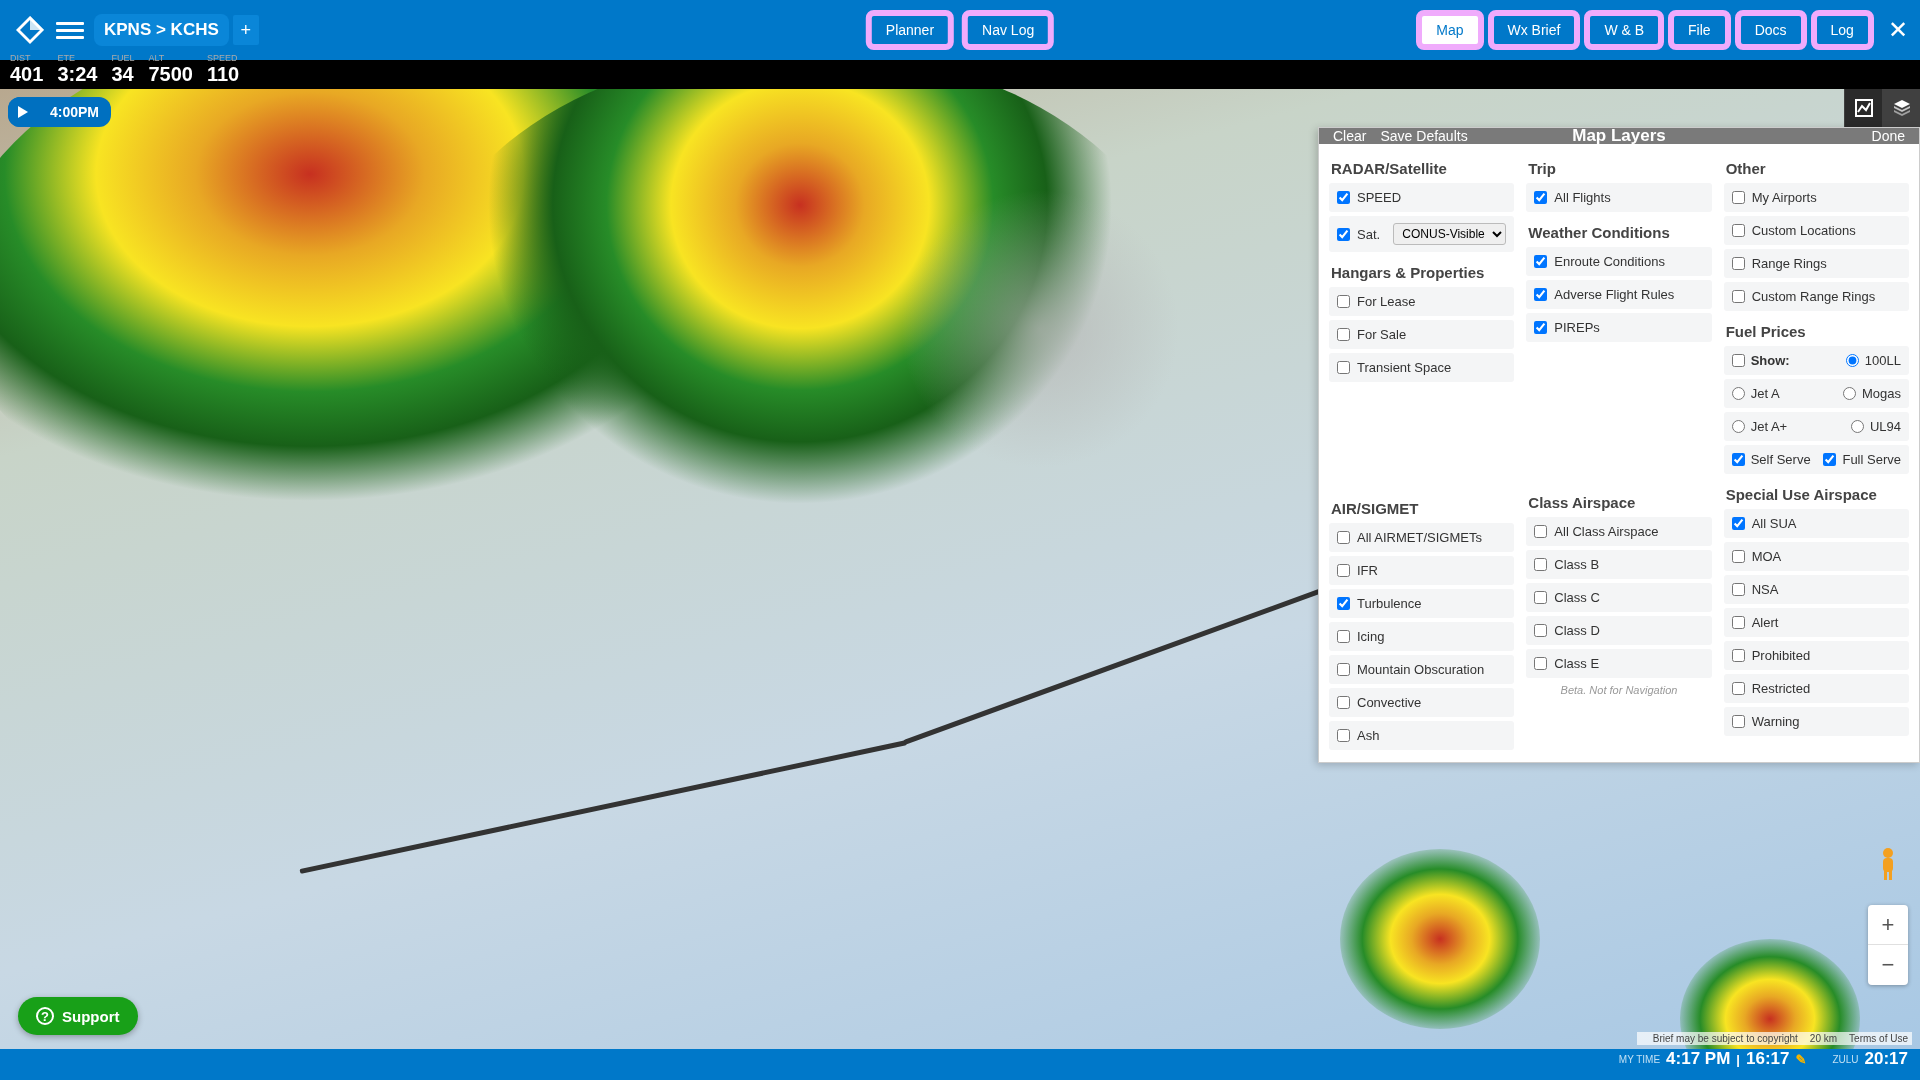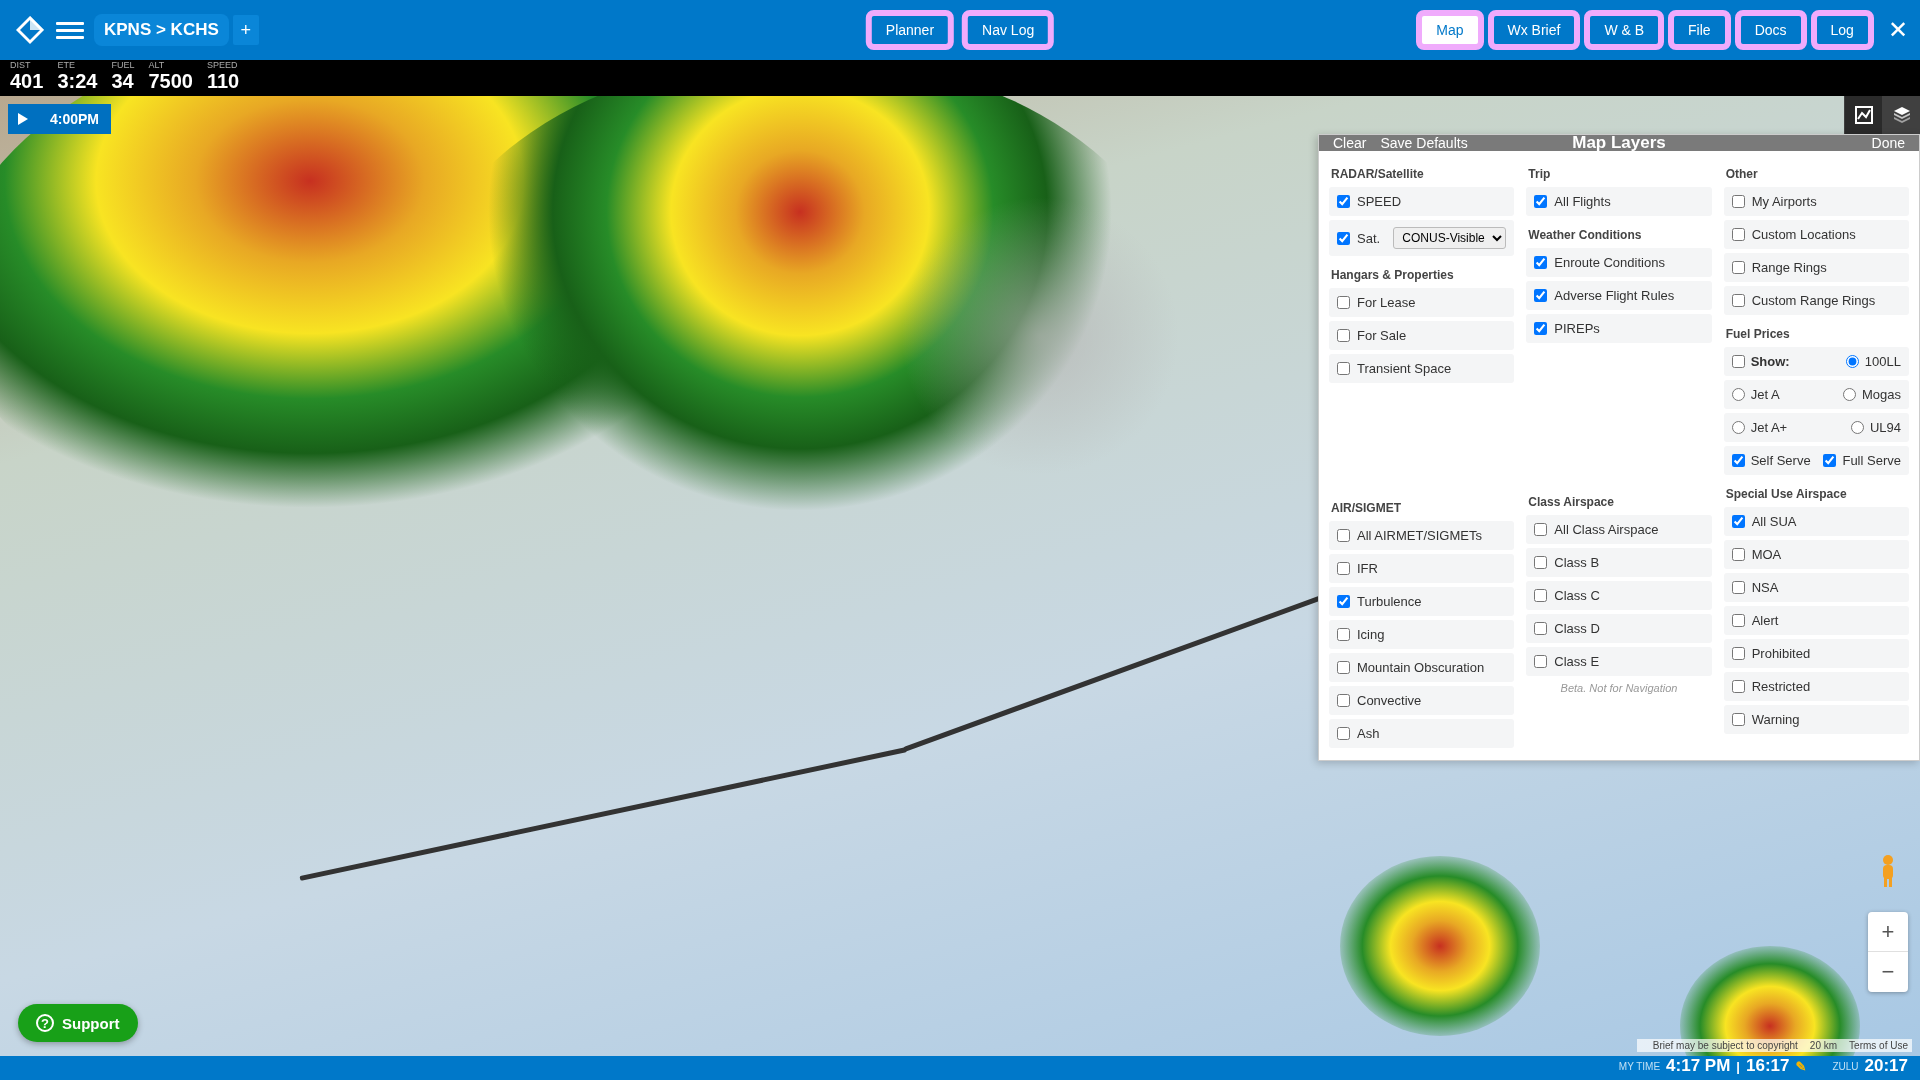--- a/index.html
+++ b/index.html
@@ -8,39 +8,39 @@
 .logo { width: 36px; height: 36px; margin-right: 8px; display: flex; align-items: center; justify-content: center; }
 .hamburger { width: 28px; height: 28px; display: flex; flex-direction: column; justify-content: center; gap: 4px; margin-right: 10px; cursor: pointer; }
 .hamburger span { display: block; height: 3px; background: #fff; border-radius: 1px; }
 .route-box { background: #0a86d8; padding: 6px 10px; font-size: 17px; font-weight: 600; color: #fff; border-radius: 8px; }
 .add-route { width: 26px; height: 30px; background: #0a86d8; color: #fff; font-size: 18px; text-align: center; line-height: 30px; margin-left: 4px; border-radius: 2px; cursor: pointer; }
 .center-buttons { position: absolute; left: 50%; transform: translateX(-50%); display: flex; gap: 8px; }
 .btn { border: 6px solid #f0abfc; border-radius: 8px; padding: 6px 14px; font-size: 14px; color: #fff; background: transparent; cursor: pointer; }
 .btn-white { background: #fff; color: #0078c9; }
 .right-buttons { margin-left: auto; display: flex; gap: 4px; align-items: center; }
 .close-x { font-size: 24px; margin-left: 10px; cursor: pointer; color: #fff; }
-.statbar { height: 36px; background: #000; color: #fff; display: flex; align-items: flex-end; padding: 0 10px 3px 10px; gap: 14px; font-size: 11px; position: relative; }
+.statbar { height: 29px; background: #000; color: #fff; display: flex; align-items: flex-end; padding: 0 10px 3px 10px; gap: 14px; font-size: 11px; position: relative; }
 .stat { text-align: left; }
 .stat .lab { font-size: 9px; color: #aaa; }
 .stat .val { font-size: 20px; font-weight: 600; }
 .map-area { position: relative; height: 960px; background: linear-gradient(165deg, #b8a88f 0%, #c8d4c8 25%, #c8d8e4 60%, #a8c8e4 100%); overflow: hidden; }
 .radar-blob { position: absolute; border-radius: 50%; }
-.time-btn { position: absolute; top: 8px; left: 8px; display: flex; background: #0070c0; border-radius: 0; overflow: hidden; color: #fff; }
+.time-btn { position: absolute; top: 8px; left: 8px; display: flex; background: #0070c0; border-radius: 12px; overflow: hidden; color: #fff; }
 .time-btn .play { width: 30px; height: 30px; display: flex; align-items: center; justify-content: center; background: #0070c0; }
 .time-btn .play::before { content: ""; border-left: 10px solid #fff; border-top: 6px solid transparent; border-bottom: 6px solid transparent; }
 .time-btn .time { padding: 0 12px; line-height: 30px; font-weight: 600; font-size: 14px; }
 .tool-icons { position: absolute; top: 0; right: 0; display: flex; }
 .tool-icons div { width: 38px; height: 38px; background: #2a2a2a; display: flex; align-items: center; justify-content: center; color: #fff; cursor: pointer; border-left: 1px solid #404040;}
 .layers-panel { position: absolute; top: 38px; right: 0; width: 602px; background: #fff; border: 1px solid #ccc; box-shadow: -2px 2px 8px rgba(0,0,0,0.2); font-size: 13px; color: #333; }
 .panel-head { background: #7a7a7a; color: #fff; display: flex; align-items: center; padding: 0 14px; }
 .panel-head a { color: #fff; text-decoration: none; cursor: pointer; font-size: 14px; }
 .panel-title { position: absolute; left: 50%; transform: translateX(-50%); font-weight: 600; font-size: 17px; }
 .panel-body { display: flex; padding: 8px 4px; }
 .layer-col { flex: 1; padding: 0 6px; }
-.group-title { font-weight: 700; color: #444; padding: 8px 2px 6px 2px; font-size: 12px; }
+.group-title { font-weight: 700; color: #444; padding: 8px 2px 6px 2px; font-size: 15px; }
 .layer-item { background: #f4f5f6; border-radius: 3px; padding: 7px 8px; margin-bottom: 4px; display: flex; align-items: center; gap: 7px; cursor: pointer; font-size: 13px; color: #333; }
 .layer-item.dual { justify-content: space-between; }
 .layer-item .opt { display: flex; align-items: center; gap: 6px; }
 .layer-item select { font-size: 12px; padding: 2px 4px; border: 1px solid #bbb; border-radius: 3px; }
 .sub-note { font-size: 11px; color: #999; font-style: italic; text-align: center; padding: 2px 0 6px; }
 .zoom-controls { position: absolute; right: 12px; bottom: 64px; width: 40px; background: #fff; border-radius: 4px; box-shadow: 0 1px 4px rgba(0,0,0,0.3); }
 .zoom-controls div { height: 40px; display: flex; align-items: center; justify-content: center; font-size: 22px; color: #555; cursor: pointer; border-bottom: 1px solid #e0e0e0; }
 .zoom-controls div:last-child { border-bottom: none; }
 .pegman { position: absolute; right: 18px; bottom: 160px; font-size: 28px; }
 .support-btn { position: absolute; left: 18px; bottom: 14px; background: #18a018; color: #fff; padding: 10px 18px; border-radius: 22px; font-size: 15px; font-weight: 600; display: flex; align-items: center; gap: 8px; cursor: pointer; box-shadow: 0 2px 6px rgba(0,0,0,0.3); }

